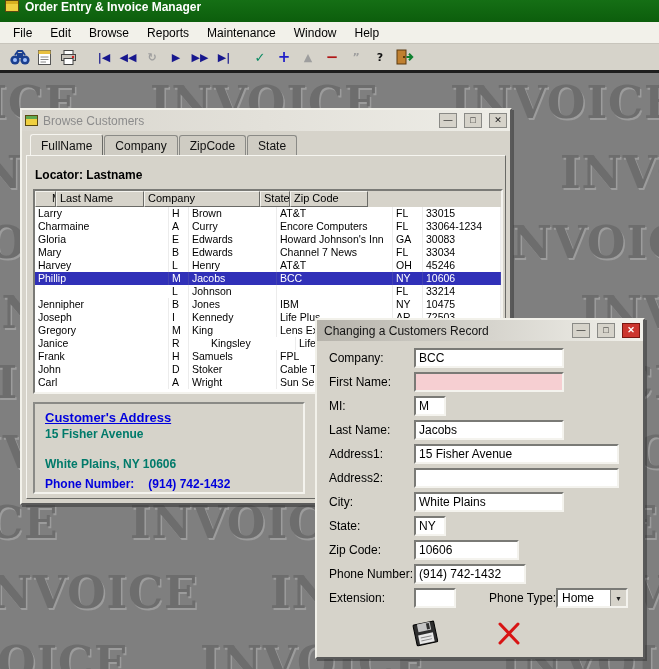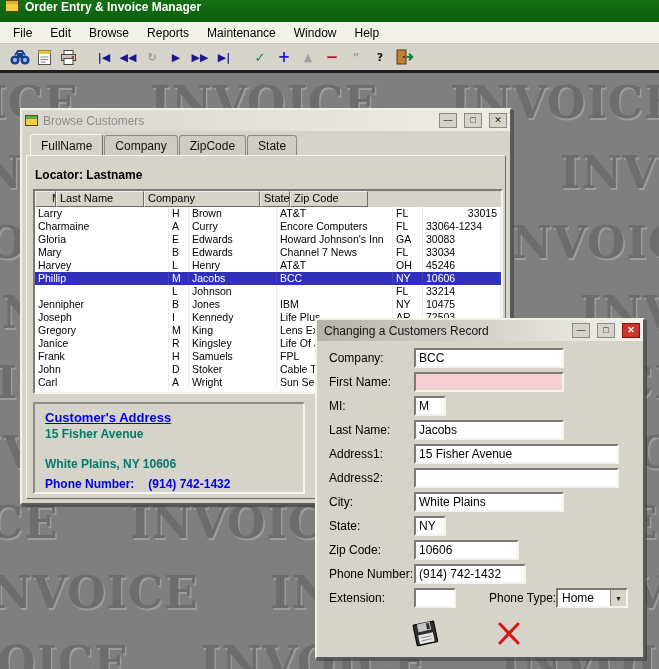--- a/index.html
+++ b/index.html
@@ -167,21 +167,21 @@
           <span class="hcell" style="width: 30px;">State</span>
           <span class="hcell" style="width: 78px;">Zip Code</span>
         </div>
       <div id="grid-body">
           <div class="grow">
             <span class="gcell" style="width: 134px;">Larry</span>
             <span class="gcell" style="width: 20px;">H</span>
             <span class="gcell" style="width: 88px;">Brown</span>
             <span class="gcell" style="width: 116px;">AT&amp;T</span>
             <span class="gcell" style="width: 30px;">FL</span>
-            <span class="gcell" style="width: 78px; text-align: right;">33015</span>
+            <span class="gcell" style="width: 78px;">33015</span>
           </div>
           <div class="grow">
             <span class="gcell" style="width: 134px;">Charmaine</span>
             <span class="gcell" style="width: 20px;">A</span>
             <span class="gcell" style="width: 88px;">Curry</span>
             <span class="gcell" style="width: 116px;">Encore Computers</span>
             <span class="gcell" style="width: 30px;">FL</span>
             <span class="gcell" style="width: 78px;">33064-1234</span>
           </div>
           <div class="grow">
@@ -244,21 +244,21 @@
             <span class="gcell" style="width: 134px;">Gregory</span>
             <span class="gcell" style="width: 20px;">M</span>
             <span class="gcell" style="width: 88px;">King</span>
             <span class="gcell" style="width: 116px;">Lens Expre</span>
             <span class="gcell" style="width: 30px;"></span>
             <span class="gcell" style="width: 78px;"></span>
           </div>
           <div class="grow">
             <span class="gcell" style="width: 134px;">Janice</span>
             <span class="gcell" style="width: 20px;">R</span>
-            <span class="gcell" style="width: 88px;">Kingsley</span>
+            <span class="gcell" style="width: 88px; margin-left: 19px;">Kingsley</span>
             <span class="gcell" style="width: 116px;">Life Of Jan</span>
             <span class="gcell" style="width: 30px;"></span>
             <span class="gcell" style="width: 78px;"></span>
           </div>
           <div class="grow">
             <span class="gcell" style="width: 134px;">Frank</span>
             <span class="gcell" style="width: 20px;">H</span>
             <span class="gcell" style="width: 88px;">Samuels</span>
             <span class="gcell" style="width: 116px;">FPL</span>
             <span class="gcell" style="width: 30px;"></span>

